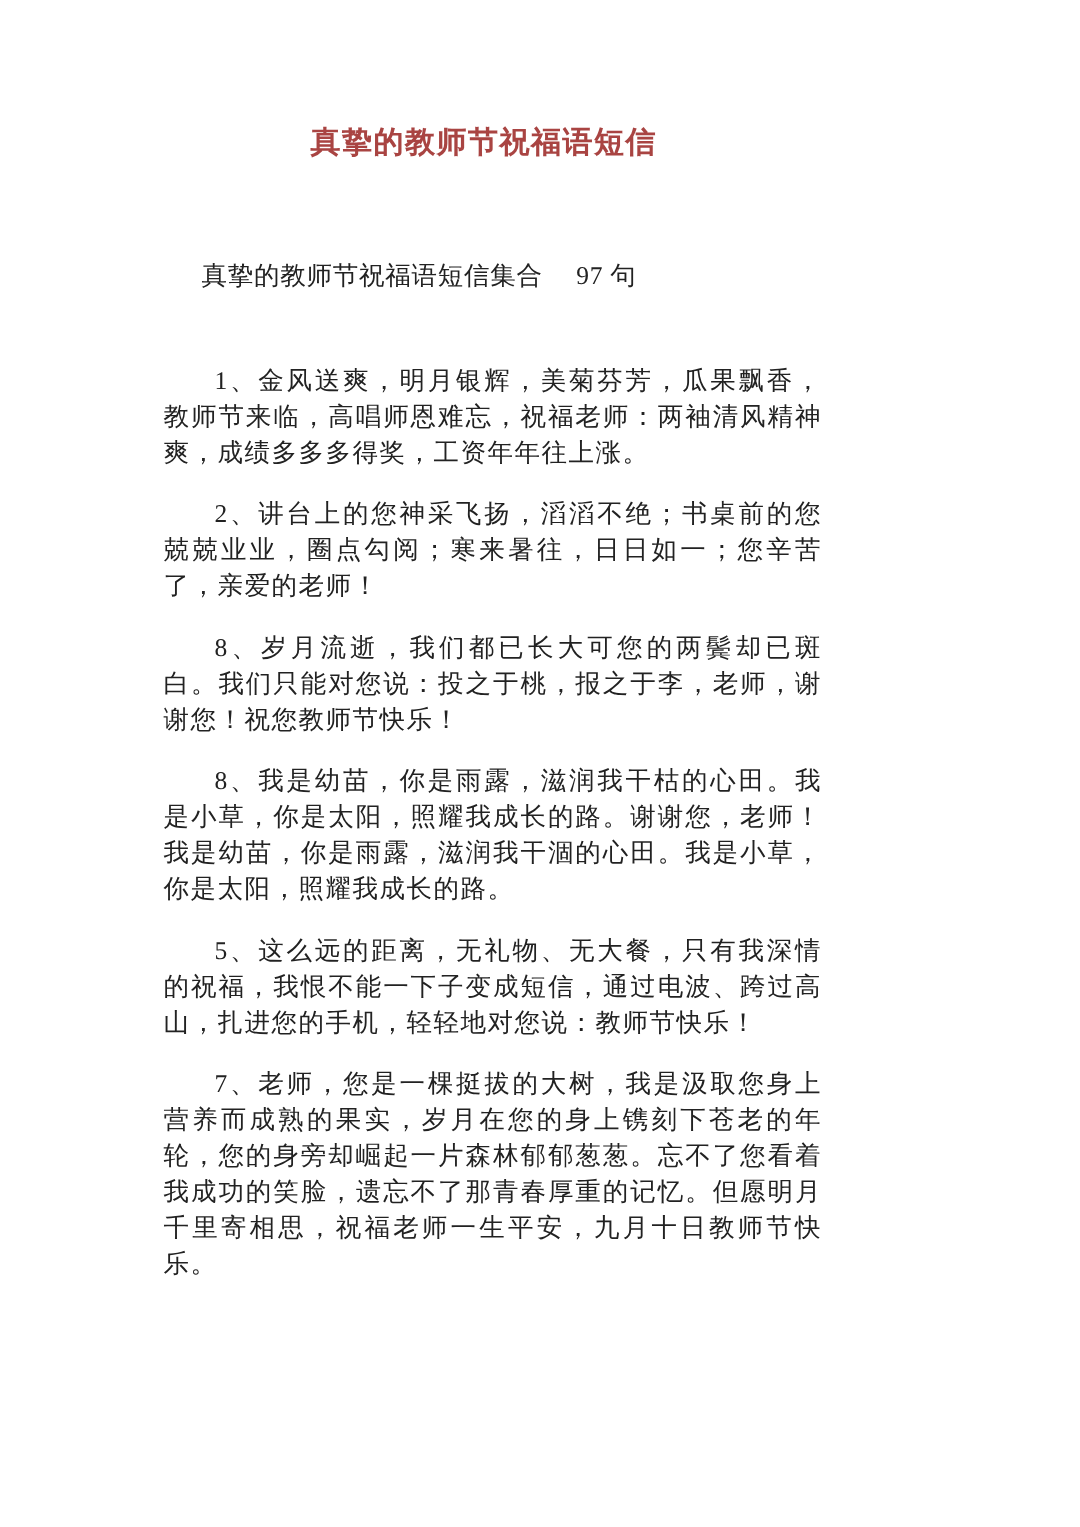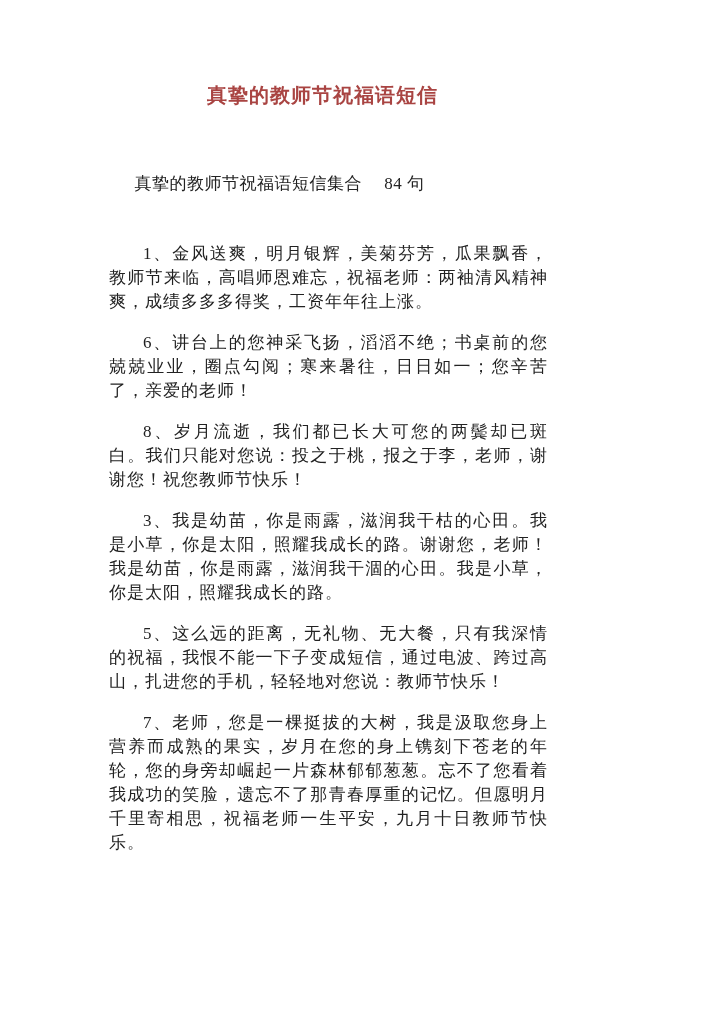--- a/index.html
+++ b/index.html
@@ -50,23 +50,23 @@
     margin: 0 0 17px 12px;
     word-break: break-all;
   }
 </style>
 </head>
 <body>
 
 <div class="page">
   <h1 class="doc-title" style="color: rgb(169, 68, 66);">真挚的教师节祝福语短信</h1>
 
-  <p class="doc-subtitle">真挚的教师节祝福语短信集合　 84 句</p>
+  <p class="doc-subtitle">真挚的教师节祝福语短信集合　 97 句</p>
 
   <div class="paragraphs">
       <p class="body-paragraph">1、金风送爽，明月银辉，美菊芬芳，瓜果飘香，教师节来临，高唱师恩难忘，祝福老师：两袖清风精神爽，成绩多多多得奖，工资年年往上涨。</p>
-      <p class="body-paragraph">6、讲台上的您神采飞扬，滔滔不绝；书桌前的您兢兢业业，圈点勾阅；寒来暑往，日日如一；您辛苦了，亲爱的老师！</p>
+      <p class="body-paragraph">2、讲台上的您神采飞扬，滔滔不绝；书桌前的您兢兢业业，圈点勾阅；寒来暑往，日日如一；您辛苦了，亲爱的老师！</p>
       <p class="body-paragraph">8、岁月流逝，我们都已长大可您的两鬓却已斑白。我们只能对您说：投之于桃，报之于李，老师，谢谢您！祝您教师节快乐！</p>
-      <p class="body-paragraph">3、我是幼苗，你是雨露，滋润我干枯的心田。我是小草，你是太阳，照耀我成长的路。谢谢您，老师！我是幼苗，你是雨露，滋润我干涸的心田。我是小草，你是太阳，照耀我成长的路。</p>
+      <p class="body-paragraph">8、我是幼苗，你是雨露，滋润我干枯的心田。我是小草，你是太阳，照耀我成长的路。谢谢您，老师！我是幼苗，你是雨露，滋润我干涸的心田。我是小草，你是太阳，照耀我成长的路。</p>
       <p class="body-paragraph">5、这么远的距离，无礼物、无大餐，只有我深情的祝福，我恨不能一下子变成短信，通过电波、跨过高山，扎进您的手机，轻轻地对您说：教师节快乐！</p>
       <p class="body-paragraph">7、老师，您是一棵挺拔的大树，我是汲取您身上营养而成熟的果实，岁月在您的身上镌刻下苍老的年轮，您的身旁却崛起一片森林郁郁葱葱。忘不了您看着我成功的笑脸，遗忘不了那青春厚重的记忆。但愿明月千里寄相思，祝福老师一生平安，九月十日教师节快乐。</p>
     </div>
 </div>
 
 </body></html>

